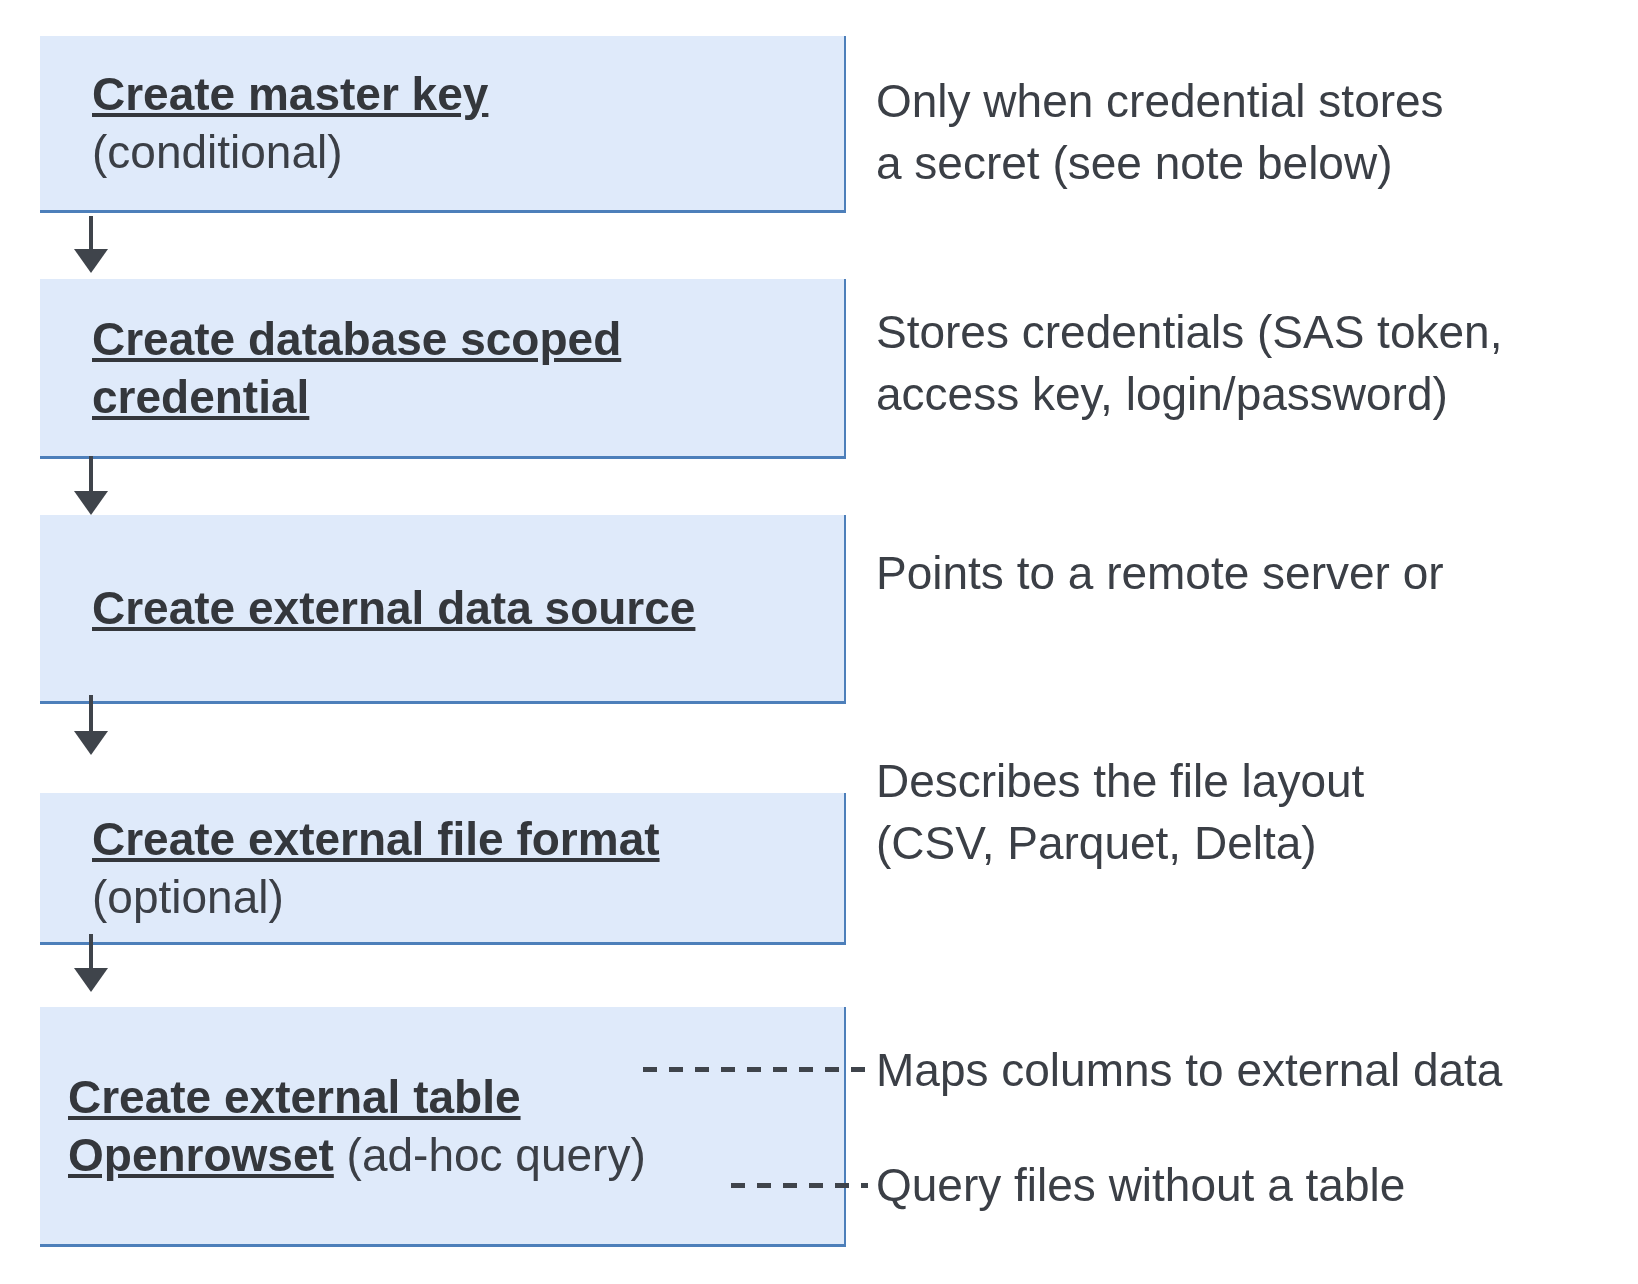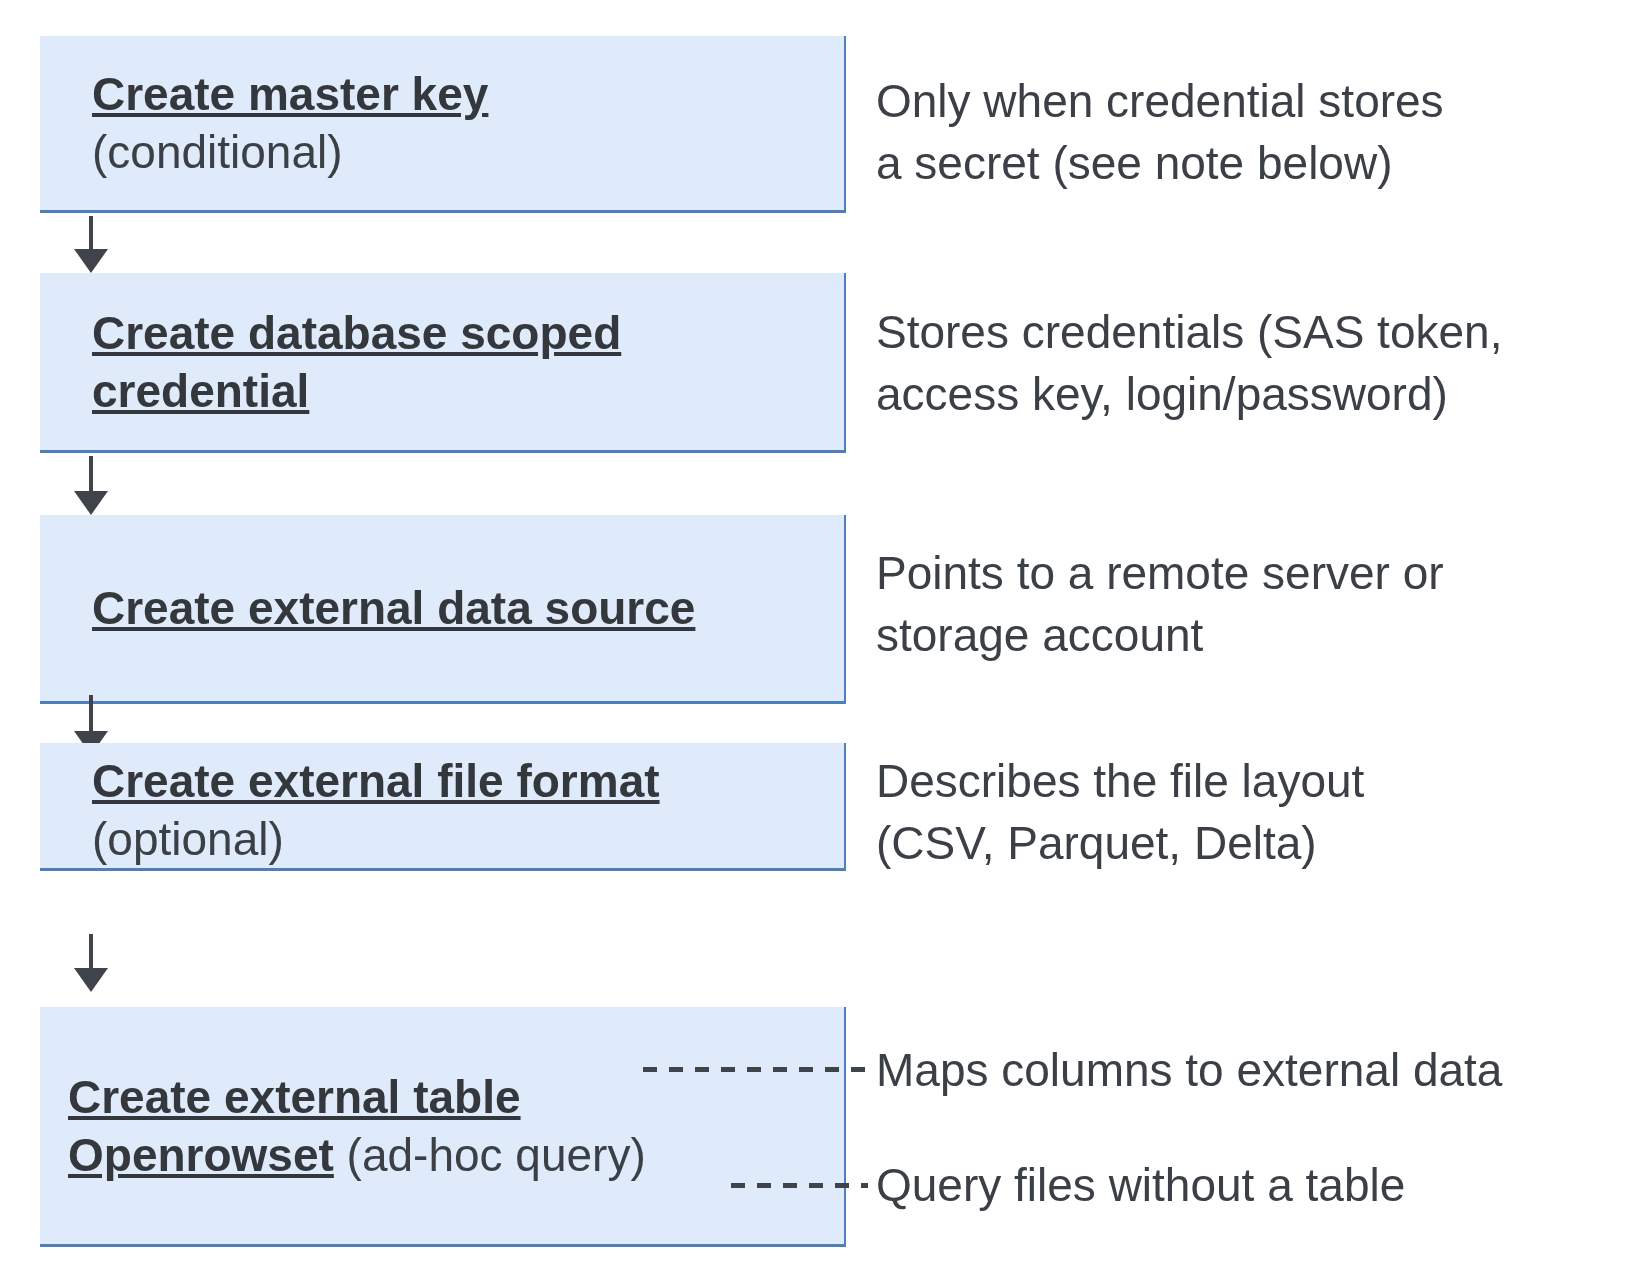--- a/index.html
+++ b/index.html
@@ -24,23 +24,23 @@
     box-sizing: border-box;
     background: #dfeafa;
     border-right: 2px solid #4d7fba;
     border-bottom: 3px solid #4d7fba;
     display: flex;
     flex-direction: column;
     justify-content: center;
     padding-left: 52px;
   }
   .b1 { top: 36px;   height: 177px; }
-  .b2 { top: 273px;  height: 180px; }
+  .b2 { top: 279px;  height: 180px; }
   .b3 { top: 515px;  height: 189px; }
-  .b4 { top: 743px;  height: 128px; justify-content: flex-end; }
+  .b4 { top: 793px;  height: 152px; }
   .b5 { top: 1007px; height: 240px; padding-left: 28px; }
 
   .box .line {
     font-size: 46px;
     line-height: 58px;
     color: #3b3f46;
     white-space: nowrap;
   }
   .box .bold {
     font-weight: 700;
@@ -157,21 +157,20 @@
     <div>a secret (see note below)</div>
   </div>
 
   <div class="note n2">
     <div>Stores credentials (SAS token,</div>
     <div>access key, login/password)</div>
   </div>
 
   <div class="note n3">
     <div>Points to a remote server or</div>
-    <div>storage account</div>
   </div>
 
   <div class="note n4">
     <div>Describes the file layout</div>
     <div>(CSV, Parquet, Delta)</div>
   </div>
 
   <div class="note n5">
     <div>Maps columns to external data</div>
   </div>

